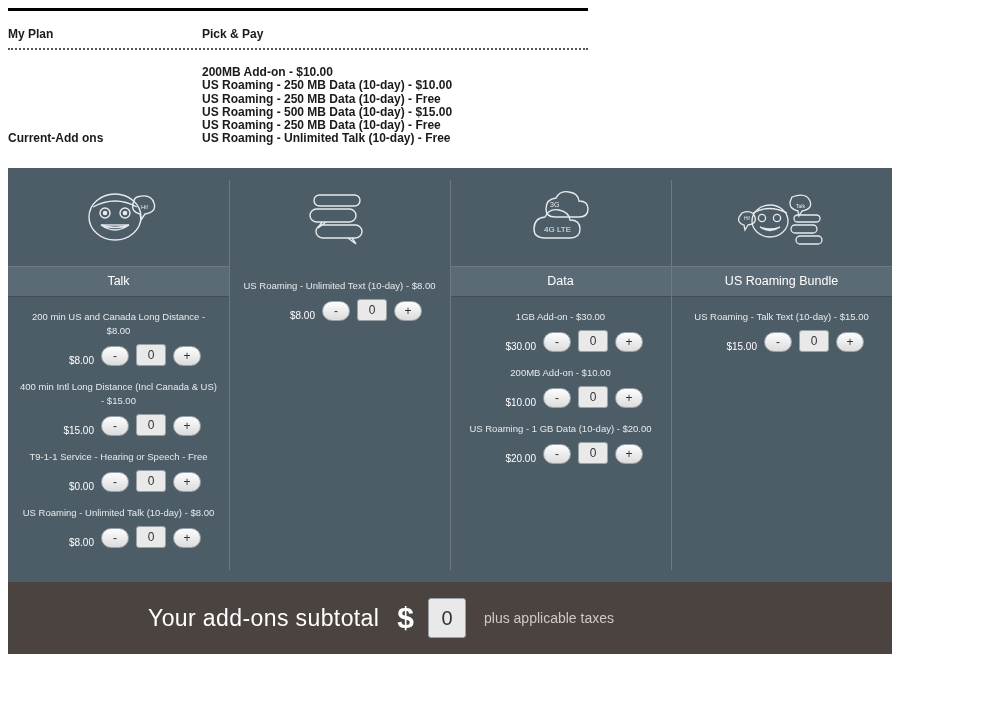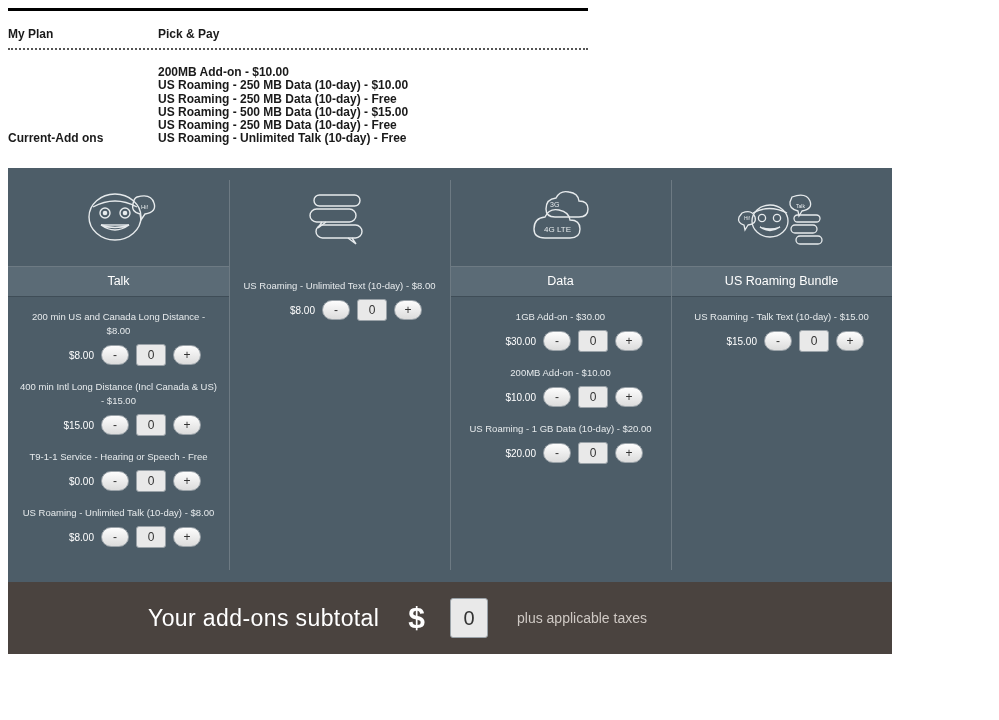--- a/index.html
+++ b/index.html
@@ -38,20 +38,21 @@
     font-size: 12px;
     font-weight: bold;
     color: #1a1a1a;
     line-height: 15px;
   }
   .summary-value {
     font-size: 12px;
     font-weight: bold;
     color: #1a1a1a;
     line-height: 15px;
+    margin-left: 44px;
   }
   .summary-sep {
     border-top: 2px dotted #555;
     width: 580px;
     height: 0;
   }
   .addon-line {
     font-size: 12px;
     font-weight: bold;
     color: #1a1a1a;
@@ -107,21 +108,21 @@
   }
   .item-label {
     color: #e6eaec;
     font-size: 9.5px;
     text-align: center;
     line-height: 14px;
     padding: 0 12px;
   }
   .stepper {
     display: flex;
-    align-items: center;
+    align-items: flex-end;
     justify-content: center;
     gap: 7px;
     margin-top: 6px;
     margin-left: 24px;
   }
   .price {
     color: #ffffff;
     font-size: 10px;
     min-width: 34px;
     text-align: right;
@@ -153,21 +154,20 @@
   }
 
   
   .subtotal {
     background: #4a433f;
     height: 72px;
     display: flex;
     align-items: center;
     padding-left: 140px;
     box-sizing: border-box;
-    gap: 11px;
   }
   .subtotal-label {
     color: #ffffff;
     font-size: 23px;
     letter-spacing: 0.4px;
   }
   .subtotal-currency {
     color: #ffffff;
     font-size: 30px;
     font-weight: bold;

